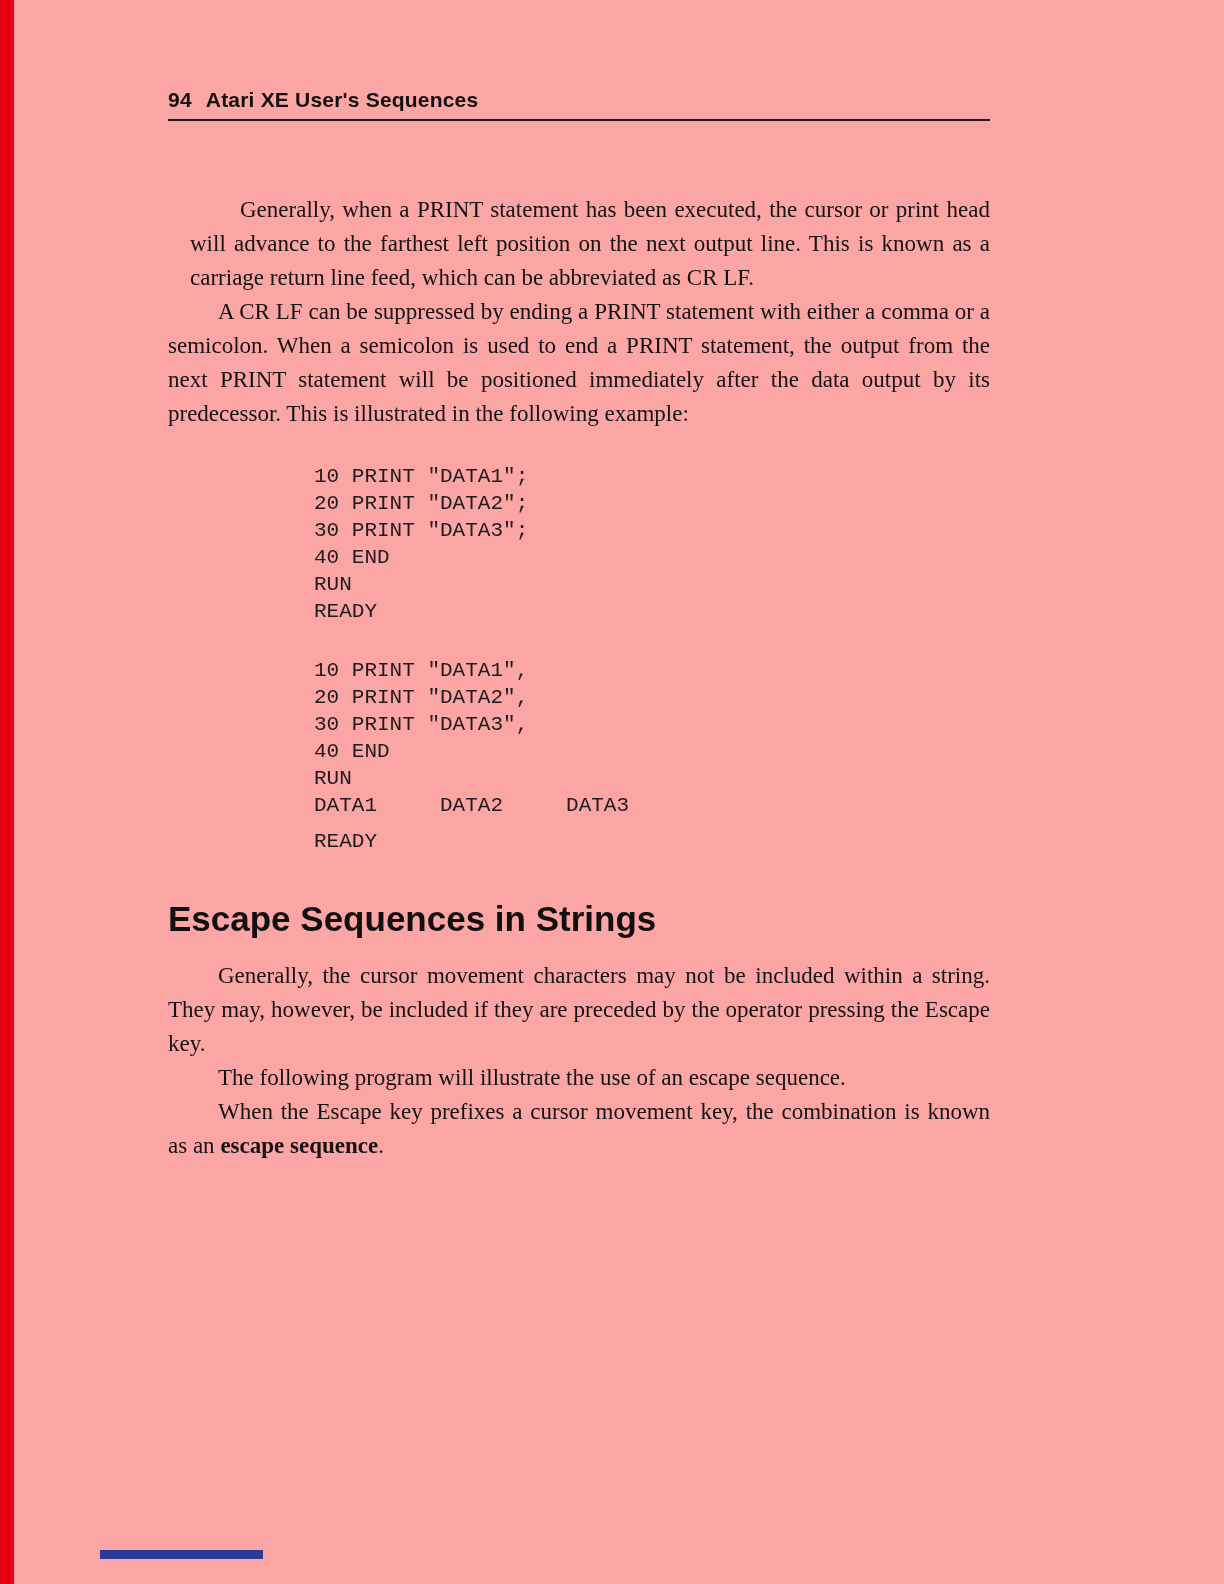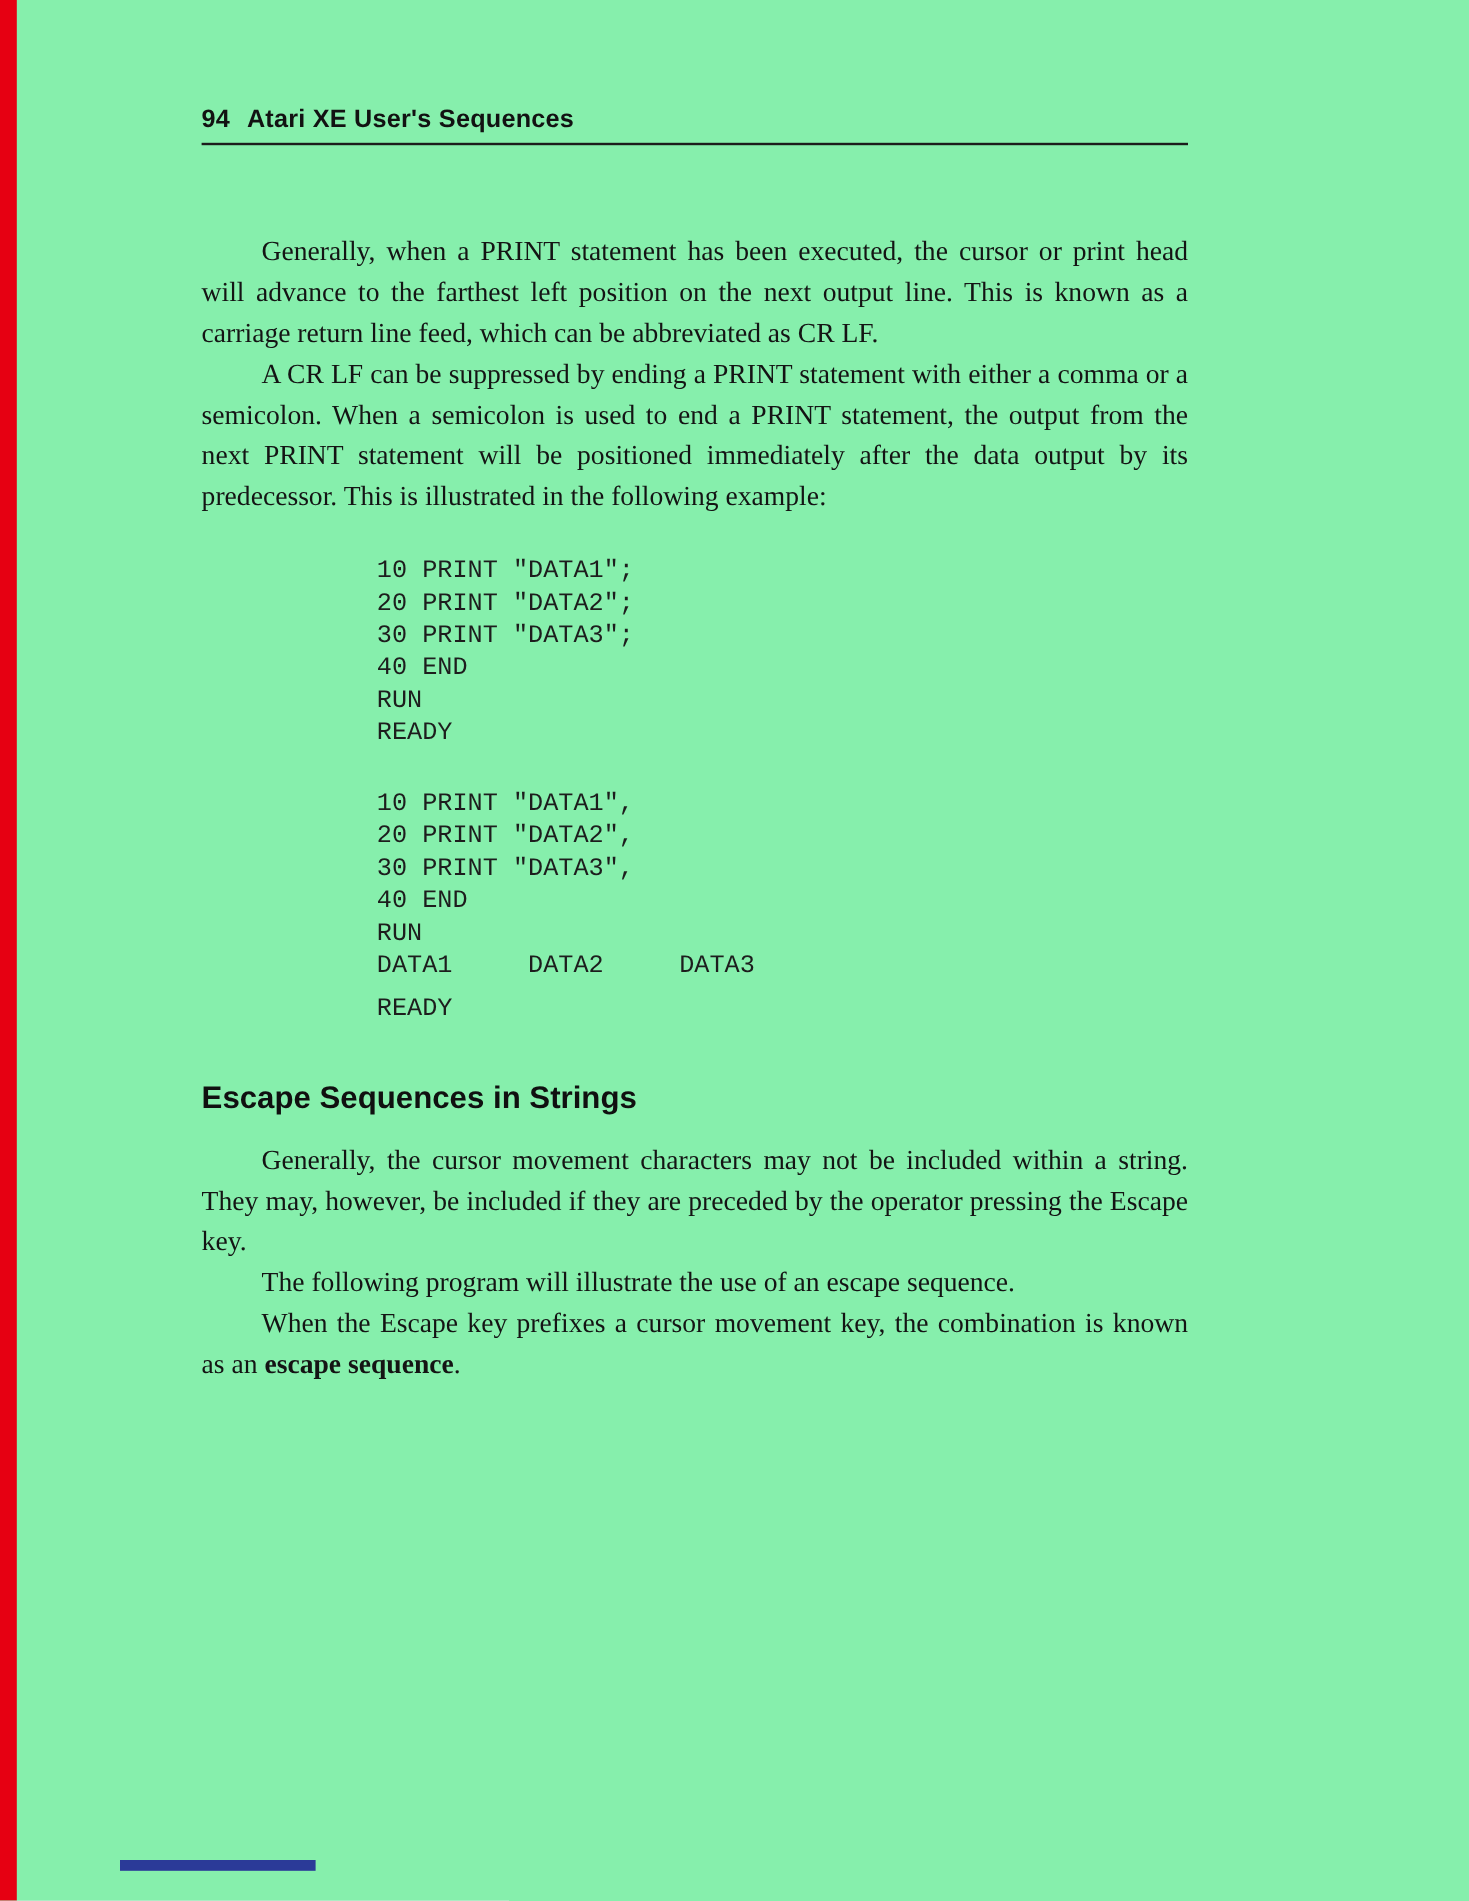--- a/index.html
+++ b/index.html
@@ -4,21 +4,21 @@
 <style>
   html, body {
     margin: 0;
     padding: 0;
     background: #e9e9e9;
   }
   .page {
     position: relative;
     width: 1224px;
     height: 1584px;
-    background: #86efac;
+    background: #fca5a5;
     overflow: hidden;
     font-family: "Liberation Serif", serif;
     color: #141414;
   }
   .red-edge {
     position: absolute;
     left: 0;
     top: 0;
     width: 14px;
     height: 1584px;
@@ -49,39 +49,40 @@
   .body-para {
     margin: 0;
     font-size: 23px;
     line-height: 34px;
     text-align: justify;
     text-indent: 50px;
     color: #141414;
   }
   .first-after-rule {
     margin-top: 72px;
+    margin-left: 22px;
   }
   .code-block {
     margin: 32px 0 32px 146px;
     font-family: "Liberation Mono", monospace;
     font-size: 21px;
     line-height: 27px;
     color: #1d1d1d;
   }
   .code-line {
     white-space: pre;
   }
   .code-line.ready-gap {
     margin-top: 9px;
   }
   .section-heading {
     margin: 44px 0 20px 0;
     font-family: "Liberation Sans", sans-serif;
     font-weight: bold;
-    font-size: 26px;
+    font-size: 35px;
     color: #101010;
   }
   .body-para strong {
     font-weight: bold;
   }
   .footer-bar {
     position: absolute;
     left: 100px;
     top: 1550px;
     width: 163px;

